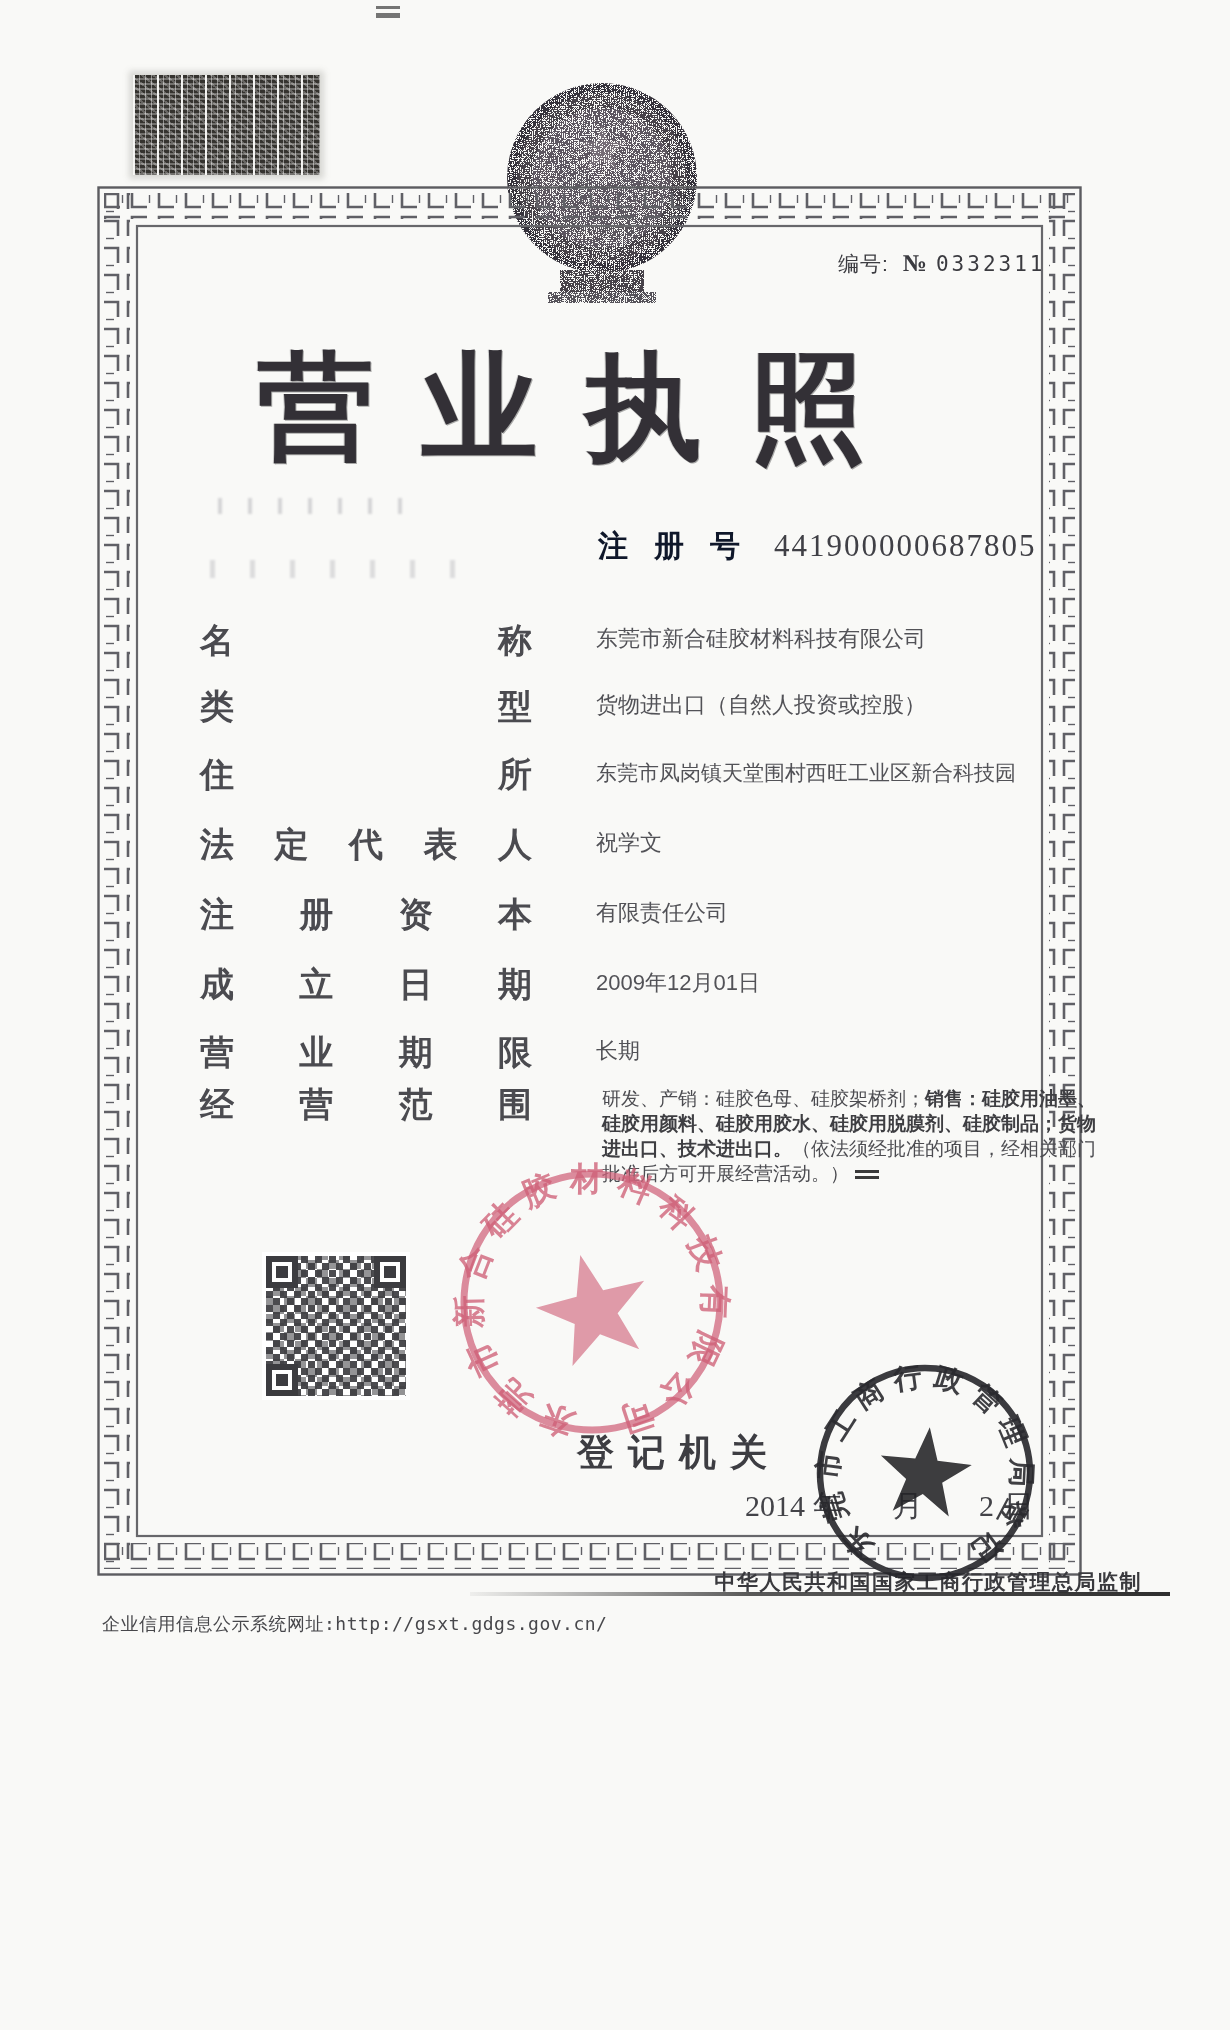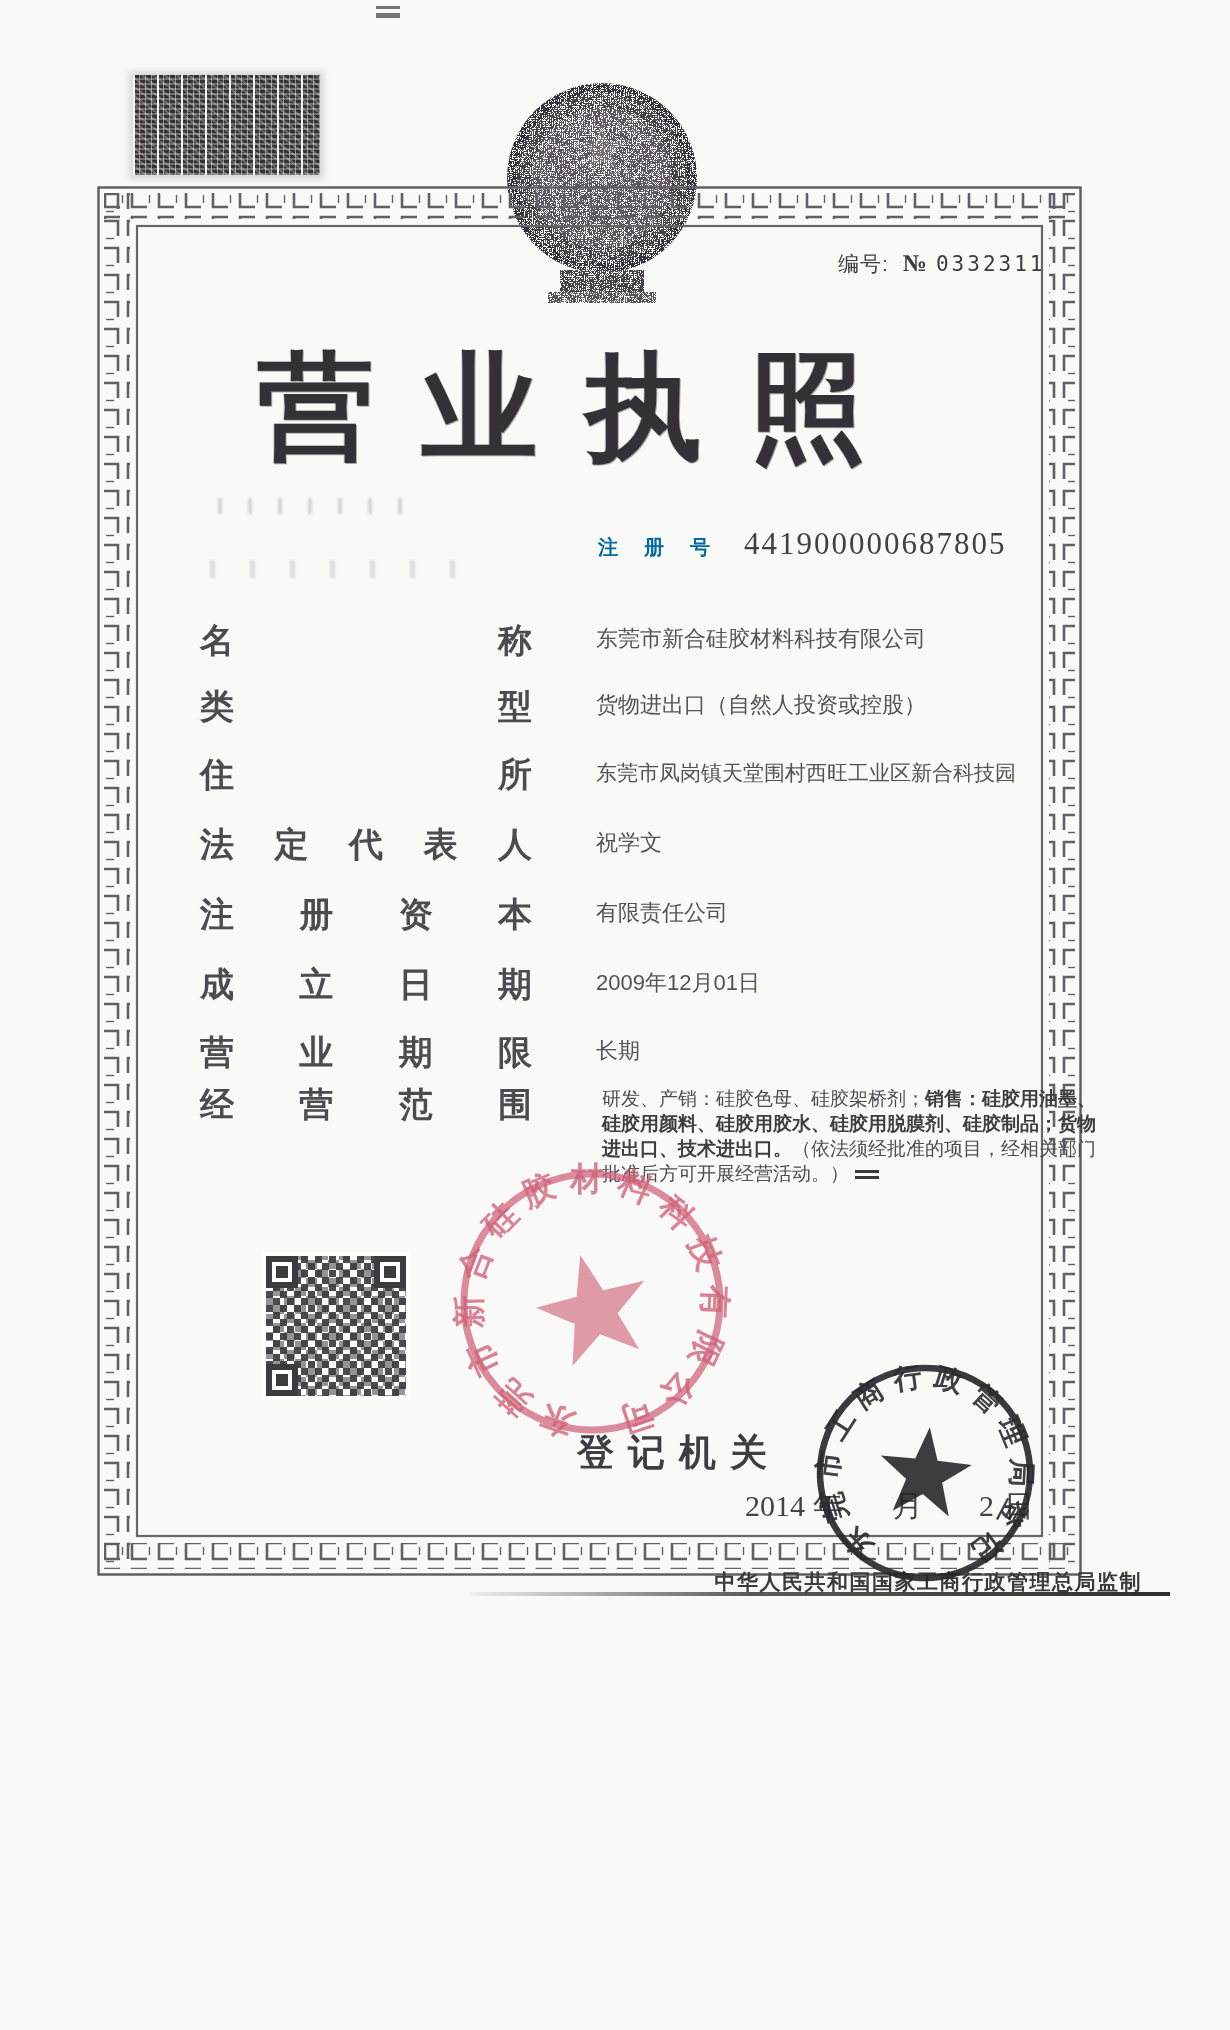--- a/index.html
+++ b/index.html
@@ -24,21 +24,21 @@
 
   .serial{left:838px;top:250px;font-size:21px;color:#3b3b40;letter-spacing:1px;white-space:nowrap;}
   .serial .no-sign{font-family:"Liberation Serif",serif;font-weight:700;font-size:24px;margin:0 8px 0 14px;}
   .serial .num{font-family:"DejaVu Sans Mono",monospace;letter-spacing:3px;font-size:21px;}
 
   .title{left:97px;top:330px;width:857px;text-align:center;font-size:116px;font-weight:900;
          color:#333036;letter-spacing:48px;text-indent:48px;white-space:nowrap;
          text-shadow:1px 1px 0 rgba(70,70,70,.45), -1px 0 0 rgba(70,70,70,.25);margin-left:36px;}
 
   .regno{left:598px;top:526px;white-space:nowrap;}
-  .regno .lbl{font-size:20px;color:#0369a1;letter-spacing:26px;font-weight:600;}
+  .regno .lbl{font-size:30px;color:#0f172a;letter-spacing:26px;font-weight:600;}
   .regno .num{font-family:"Liberation Serif",serif;font-size:31px;color:#404046;letter-spacing:2px;margin-left:8px;}
 
   .row{position:absolute;left:200px;width:880px;}
   .row .label{display:flex;justify-content:space-between;width:332px;
               font-size:34px;font-weight:600;color:#4b4b50;}
   .row .value{position:absolute;left:396px;top:7px;width:470px;font-size:22px;color:#525257;line-height:28px;}
   .row .value.small{font-size:21px;}
   .scope-text{position:absolute;left:402px;top:4px;width:505px;font-size:19px;line-height:25px;color:#4c4c51;}
   .scope-text .bold{font-weight:700;color:#3e3e42;}
   .redact{display:inline-block;width:24px;height:9px;margin-left:6px;vertical-align:middle;
@@ -239,15 +239,16 @@
     <defs>
       <path id="blackArc" d="M119,206 A87,87 0 1 1 119.05,206"></path>
     </defs>
     <circle cx="119" cy="119" r="105" fill="none" stroke="#26262a" stroke-width="6.5" opacity="0.9"></circle>
     <use href="#star" transform="translate(119,121) scale(1.0)" fill="#222226" opacity="0.88"></use>
     <text font-size="28" font-weight="700" fill="#2b2b2f" opacity="0.9" letter-spacing="10" font-family="Liberation Sans, sans-serif">
       <textPath href="#blackArc" startOffset="8%">东莞市工商行政管理局登记</textPath>
     </text>
   </svg>
 
+  <div class="abs footer-left">企业信用信息公示系统网址:http://gsxt.gdgs.gov.cn/</div>
   <div class="abs footer-right">中华人民共和国国家工商行政管理总局监制</div>
 
 </div>
 
 </body></html>

